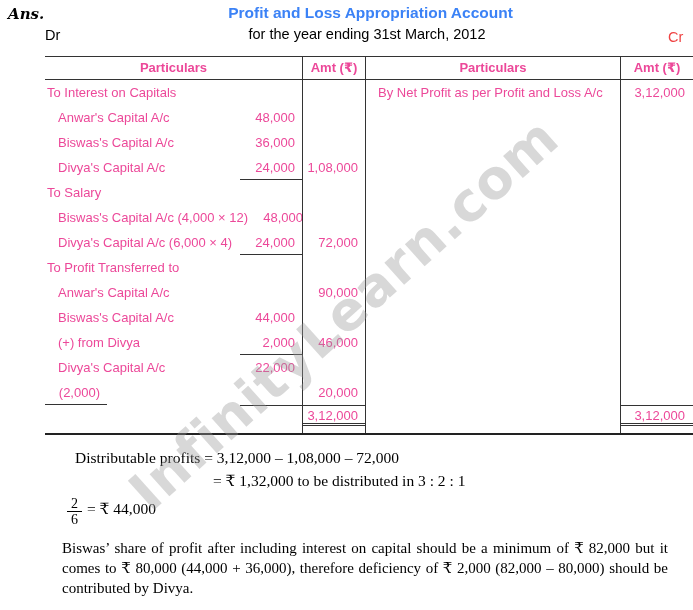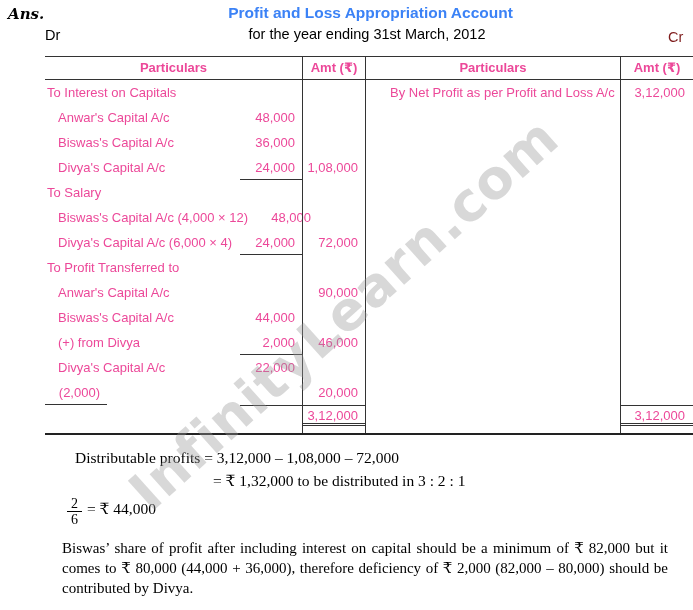--- a/index.html
+++ b/index.html
@@ -7,43 +7,43 @@
     position:relative;width:693px;height:610px;background:#fff;overflow:hidden;
     font-family:"Liberation Sans","DejaVu Sans",sans-serif;color:#111;
   }
   
   .ans-label{position:absolute;left:8px;top:5px;font-family:"DejaVu Serif","Liberation Serif",serif;
     font-weight:bold;font-style:italic;font-size:15px;color:#000;}
   .acct-title{position:absolute;left:0;top:4px;width:693px;text-align:center;
     font-weight:bold;font-size:15.5px;color:#3b82f6;margin-left:24px;}
   .acct-subtitle{position:absolute;left:0;top:26px;width:660px;text-align:center;font-size:14.5px;color:#000;margin-left:37px;}
   .dr-label{position:absolute;left:45px;top:27px;font-size:14.5px;color:#000;}
-  .cr-label{position:absolute;left:668px;top:29px;font-size:14.5px;color:#7f1d1d;}
+  .cr-label{position:absolute;left:668px;top:29px;font-size:14.5px;color:#ef4444;}
 
   
   .acct{position:absolute;left:45px;top:56px;width:648px;font-size:13px;color:#ec4899;
     border-bottom:2px solid #222;}
   .thead{display:flex;height:22px;border-top:1px solid #333;border-bottom:1px solid #333;
     font-weight:bold;}
   .thead .c{line-height:21px;text-align:center;}
   .c{box-sizing:border-box;}
   .c1{width:257px;}
   .c2{width:63px;border-left:1px solid #333;}
   .c3{width:255px;border-left:1px solid #333;}
   .c4{width:73px;border-left:1px solid #333;}
   .trow{display:flex;height:25px;}
   .trow .c{height:25px;line-height:25px;}
-  .trow .c1{display:flex;justify-content:space-between;gap:8px;}
+  .trow .c1{display:flex;justify-content:space-between;}
   .lbl{padding-left:2px;white-space:nowrap;}
   .lbl.ind{padding-left:13px;}
   .sub{width:62px;flex-shrink:0;text-align:right;padding-right:7px;box-sizing:border-box;}
   .sub.ul{border-bottom:1px solid #333;height:25px;}
   .num{text-align:right;padding-right:7px;}
   .c4.num{padding-right:8px;}
-  .c3{padding-left:24px;white-space:nowrap;}
+  .c3{padding-left:12px;white-space:nowrap;}
   
   .trow-total{display:flex;height:28px;}
   .trow-total .c{height:28px;}
   .trow-total .c1{display:flex;justify-content:flex-end;}
   .subtop{width:62px;border-top:1px solid #333;height:20px;}
   .tot{border-top:1px solid #333;border-bottom:3px double #333;height:21px;line-height:20px;
     text-align:right;padding-right:7px;box-sizing:border-box;}
   .c4 .tot{padding-right:8px;}
 
   

